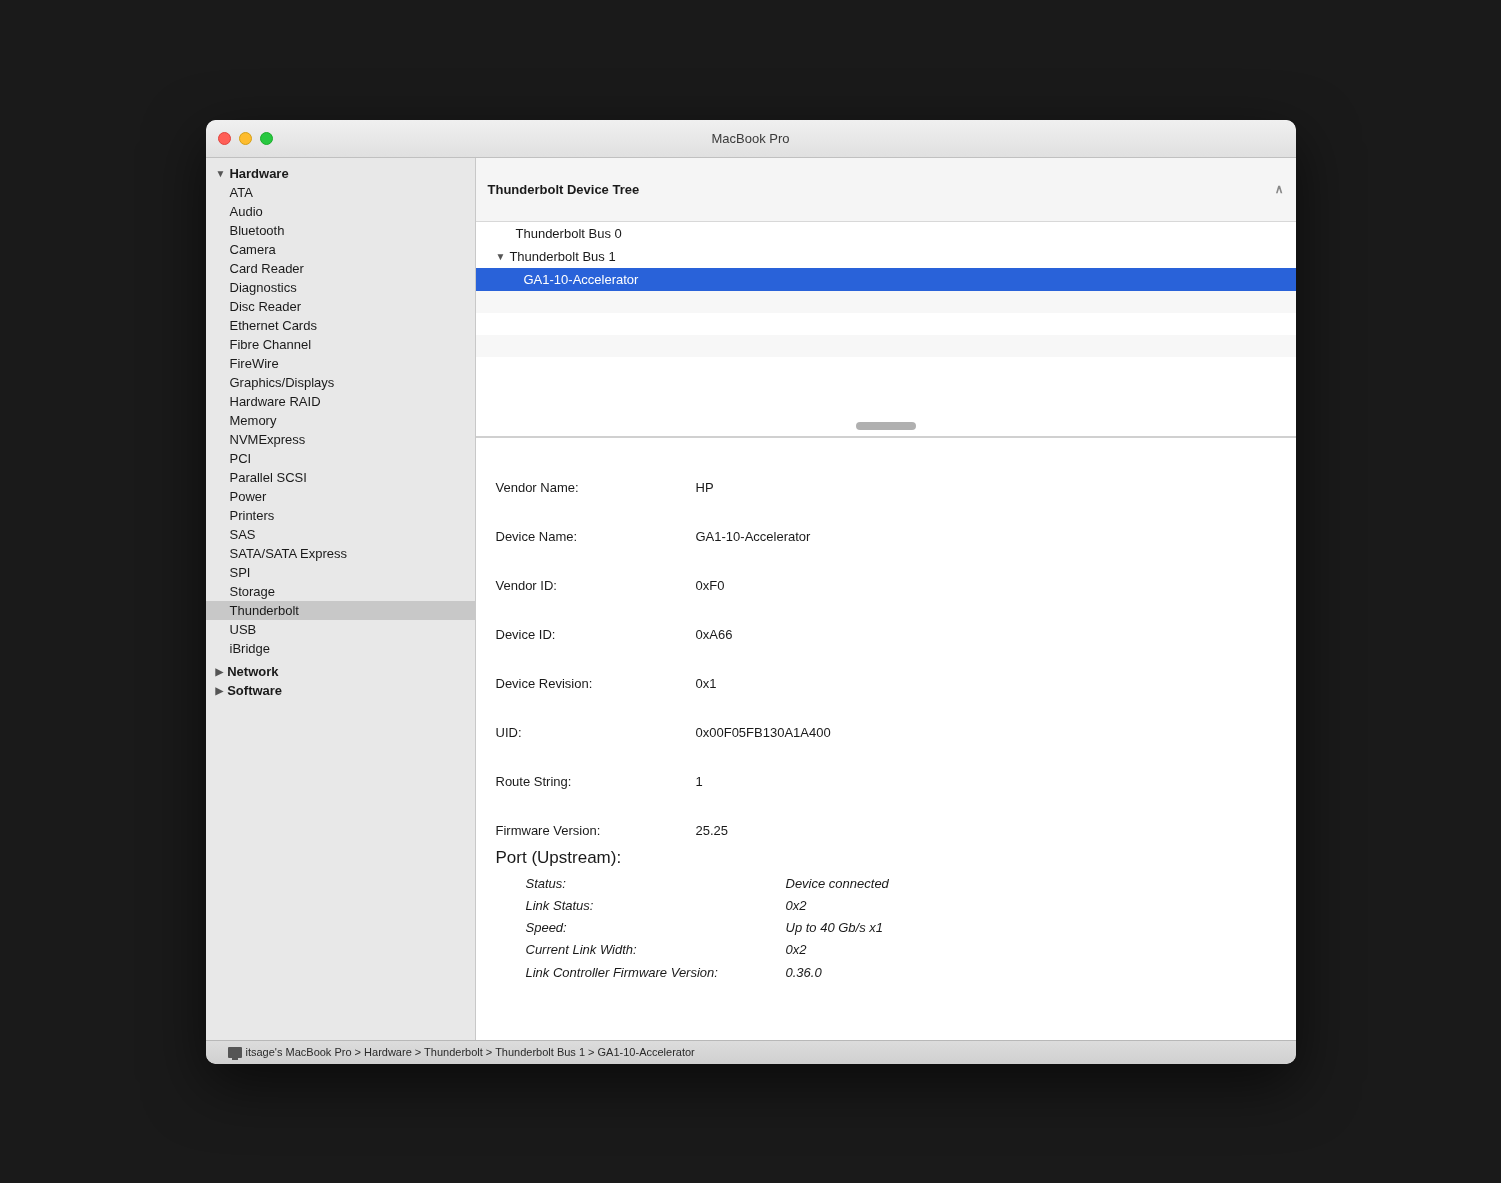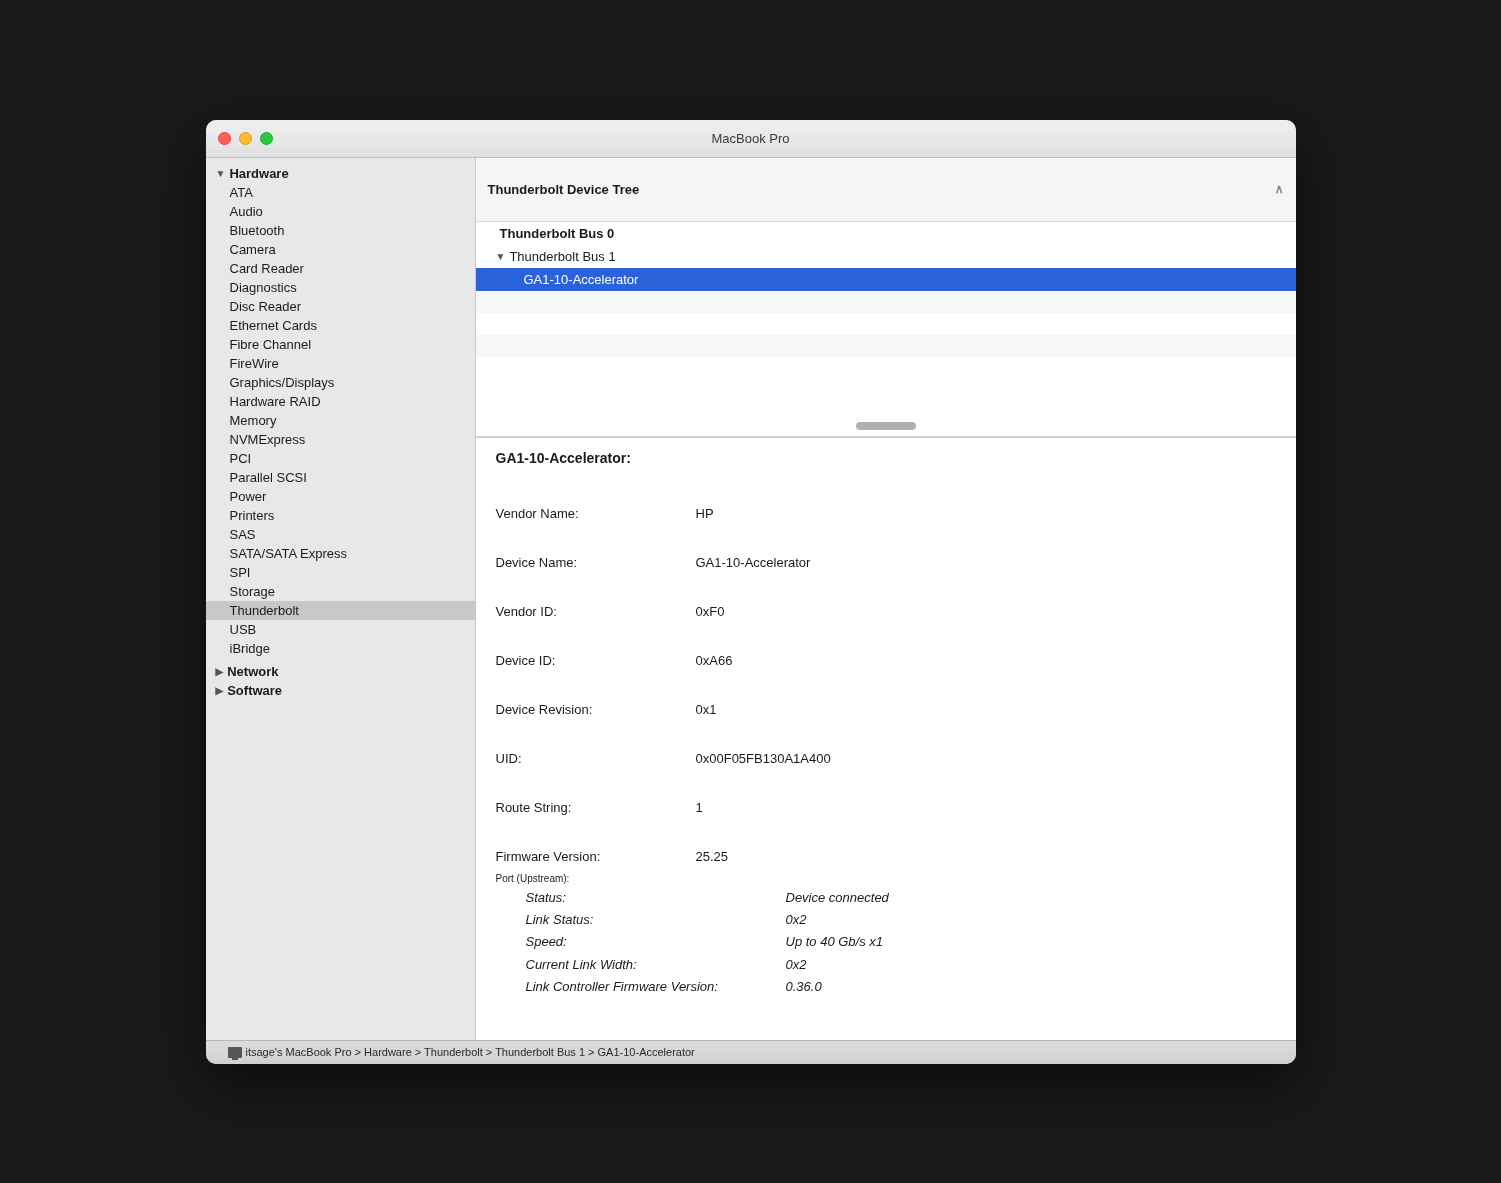--- a/index.html
+++ b/index.html
@@ -118,22 +118,21 @@
     .tree-items {
       background: #fff;
     }
     .tree-item {
       padding: 4px 12px;
       font-size: 13px;
       color: #1a1a1a;
       cursor: pointer;
     }
     .tree-item.level0 {
-      padding-left: 24px;
-      font-weight: bold;
+      padding-left: 40px;
     }
     .tree-item.level1 {
       display: flex;
       align-items: center;
       padding-left: 20px;
     }
     .tree-item.level1 .arrow {
       margin-right: 4px;
       font-size: 10px;
       color: #555;
@@ -189,21 +188,21 @@
       flex-shrink: 0;
       margin-top: 27px;
     }
     .detail-value {
       color: #1a1a1a;
     }
     .port-section {
       margin-top: 2px;
     }
     .port-title {
-      font-size: 10px;
+      font-size: 17px;
       color: #1a1a1a;
     }
     .port-rows {
       margin-left: 30px;
     }
     .port-row {
       display: flex;
       align-items: baseline;
       font-size: 13px;
       line-height: 1.7;
@@ -327,21 +326,20 @@
           <div class="tree-item alt-row" style="height:22px;"></div>
           <div class="tree-item" style="height:22px;"></div>
           <div class="tree-item alt-row" style="height:22px;"></div>
         </div>
         <div class="tree-scroll-area">
           <div class="scrollbar-thumb"></div>
         </div>
       </div>
 
       <div class="detail-section">
-        <div class="device-title">GA1-10-Accelerator:</div>
         <div class="detail-table">
           <div class="detail-row">
             <span class="detail-label">Vendor Name:</span>
             <span class="detail-value">HP</span>
           </div>
           <div class="detail-row">
             <span class="detail-label">Device Name:</span>
             <span class="detail-value">GA1-10-Accelerator</span>
           </div>
           <div class="detail-row">

